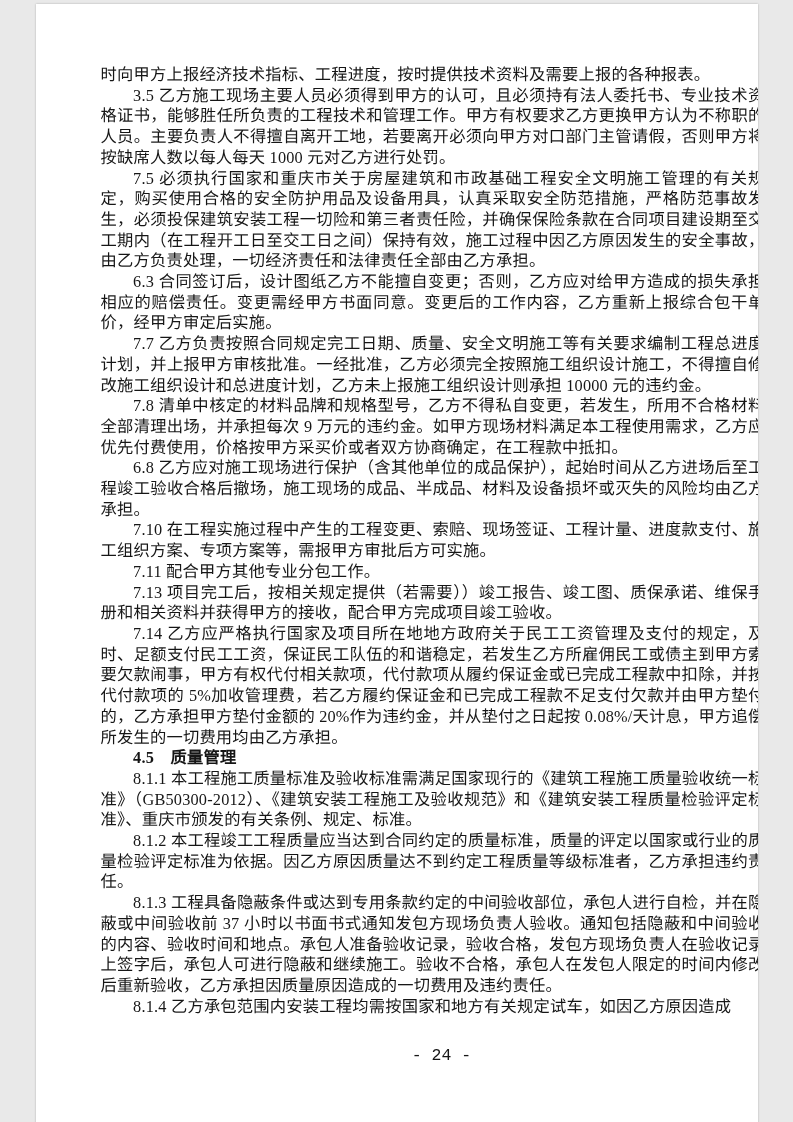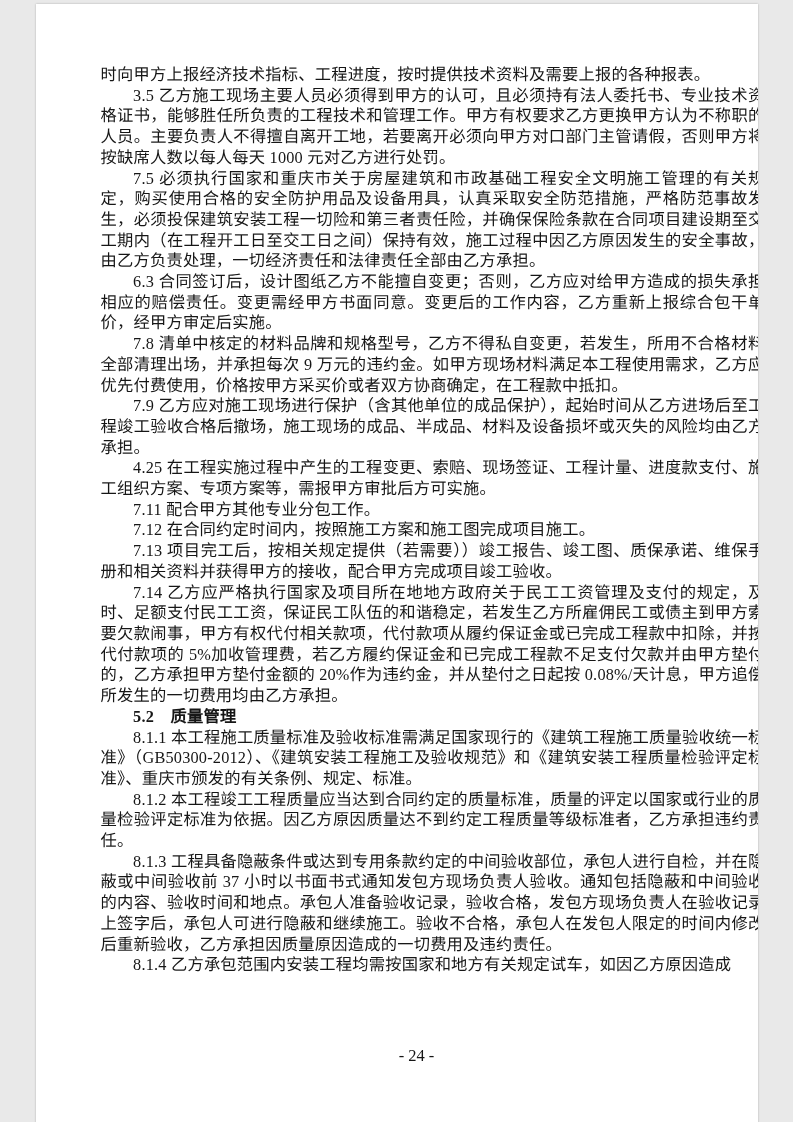--- a/index.html
+++ b/index.html
@@ -34,46 +34,46 @@
     text-indent: 2em;
   }
   .content p.cont {
     text-indent: 0;
   }
   .content p.heading {
     font-weight: bold;
   }
   .footer {
     position: absolute;
-    left: 49px;
+    left: 74px;
     top: 1041px;
     width: 664px;
     text-align: center;
-    font-family: Liberation Serif, serif;
+    font-family: Liberation Mono, monospace;
     font-size: 16.5px;
     line-height: 21px;
     color: #161616;
   }
 </style>
 </head>
 <body>
 
 <div class="page">
   <div class="content">
     <p class="cont">时向甲方上报经济技术指标、工程进度，按时提供技术资料及需要上报的各种报表。</p>
     <p>3.5 乙方施工现场主要人员必须得到甲方的认可，且必须持有法人委托书、专业技术资格证书，能够胜任所负责的工程技术和管理工作。甲方有权要求乙方更换甲方认为不称职的人员。主要负责人不得擅自离开工地，若要离开必须向甲方对口部门主管请假，否则甲方将按缺席人数以每人每天 1000 元对乙方进行处罚。</p>
     <p>7.5 必须执行国家和重庆市关于房屋建筑和市政基础工程安全文明施工管理的有关规定，购买使用合格的安全防护用品及设备用具，认真采取安全防范措施，严格防范事故发生，必须投保建筑安装工程一切险和第三者责任险，并确保保险条款在合同项目建设期至交工期内（在工程开工日至交工日之间）保持有效，施工过程中因乙方原因发生的安全事故，由乙方负责处理，一切经济责任和法律责任全部由乙方承担。</p>
     <p>6.3 合同签订后，设计图纸乙方不能擅自变更；否则，乙方应对给甲方造成的损失承担相应的赔偿责任。变更需经甲方书面同意。变更后的工作内容，乙方重新上报综合包干单价，经甲方审定后实施。</p>
+    <p>7.7 乙方负责按照合同规定完工日期、质量、安全文明施工等有关要求编制工程总进度计划，并上报甲方审核批准。一经批准，乙方必须完全按照施工组织设计施工，不得擅自修改施工组织设计和总进度计划，乙方未上报施工组织设计则承担 10000 元的违约金。</p>
     <p>7.8 清单中核定的材料品牌和规格型号，乙方不得私自变更，若发生，所用不合格材料全部清理出场，并承担每次 9 万元的违约金。如甲方现场材料满足本工程使用需求，乙方应优先付费使用，价格按甲方采买价或者双方协商确定，在工程款中抵扣。</p>
-    <p>7.9 乙方应对施工现场进行保护（含其他单位的成品保护），起始时间从乙方进场后至工程竣工验收合格后撤场，施工现场的成品、半成品、材料及设备损坏或灭失的风险均由乙方承担。</p>
-    <p>4.25 在工程实施过程中产生的工程变更、索赔、现场签证、工程计量、进度款支付、施工组织方案、专项方案等，需报甲方审批后方可实施。</p>
+    <p>6.8 乙方应对施工现场进行保护（含其他单位的成品保护），起始时间从乙方进场后至工程竣工验收合格后撤场，施工现场的成品、半成品、材料及设备损坏或灭失的风险均由乙方承担。</p>
+    <p>7.10 在工程实施过程中产生的工程变更、索赔、现场签证、工程计量、进度款支付、施工组织方案、专项方案等，需报甲方审批后方可实施。</p>
     <p>7.11 配合甲方其他专业分包工作。</p>
-    <p>7.12 在合同约定时间内，按照施工方案和施工图完成项目施工。</p>
     <p>7.13 项目完工后，按相关规定提供（若需要））竣工报告、竣工图、质保承诺、维保手册和相关资料并获得甲方的接收，配合甲方完成项目竣工验收。</p>
     <p>7.14 乙方应严格执行国家及项目所在地地方政府关于民工工资管理及支付的规定，及时、足额支付民工工资，保证民工队伍的和谐稳定，若发生乙方所雇佣民工或债主到甲方索要欠款闹事，甲方有权代付相关款项，代付款项从履约保证金或已完成工程款中扣除，并按代付款项的 5%加收管理费，若乙方履约保证金和已完成工程款不足支付欠款并由甲方垫付的，乙方承担甲方垫付金额的 20%作为违约金，并从垫付之日起按 0.08%/天计息，甲方追偿所发生的一切费用均由乙方承担。</p>
-    <p class="heading">5.2　质量管理</p>
+    <p class="heading">4.5　质量管理</p>
     <p>8.1.1 本工程施工质量标准及验收标准需满足国家现行的《建筑工程施工质量验收统一标准》（GB50300-2012）、《建筑安装工程施工及验收规范》和《建筑安装工程质量检验评定标准》、重庆市颁发的有关条例、规定、标准。</p>
     <p>8.1.2 本工程竣工工程质量应当达到合同约定的质量标准，质量的评定以国家或行业的质量检验评定标准为依据。因乙方原因质量达不到约定工程质量等级标准者，乙方承担违约责任。</p>
     <p>8.1.3 工程具备隐蔽条件或达到专用条款约定的中间验收部位，承包人进行自检，并在隐蔽或中间验收前 37 小时以书面书式通知发包方现场负责人验收。通知包括隐蔽和中间验收的内容、验收时间和地点。承包人准备验收记录，验收合格，发包方现场负责人在验收记录上签字后，承包人可进行隐蔽和继续施工。验收不合格，承包人在发包人限定的时间内修改后重新验收，乙方承担因质量原因造成的一切费用及违约责任。</p>
     <p>8.1.4 乙方承包范围内安装工程均需按国家和地方有关规定试车，如因乙方原因造成</p>
   </div>
   <div class="footer">- 24 -</div>
 </div>
 
 </body></html>

